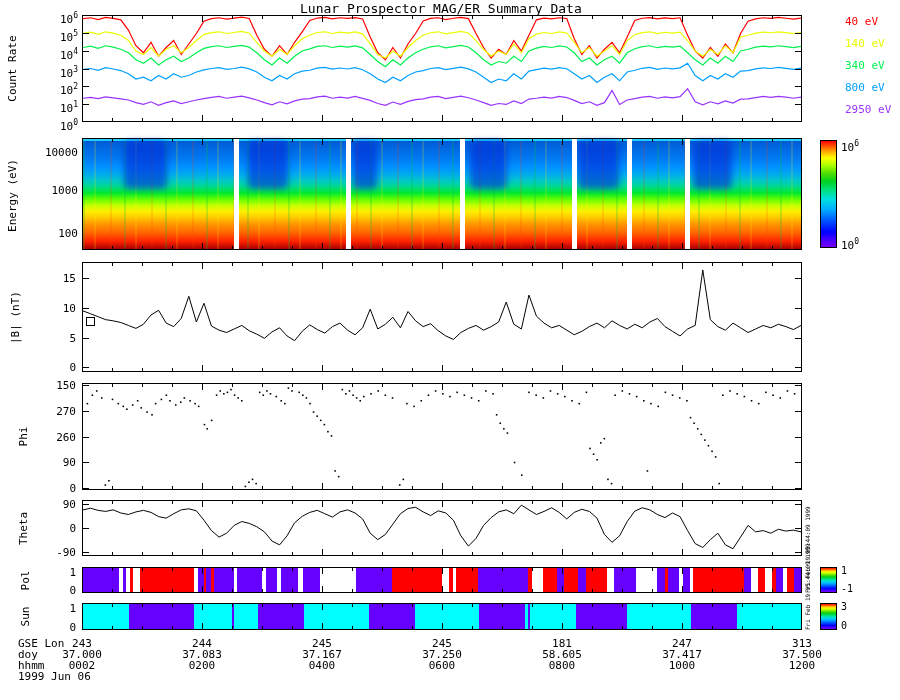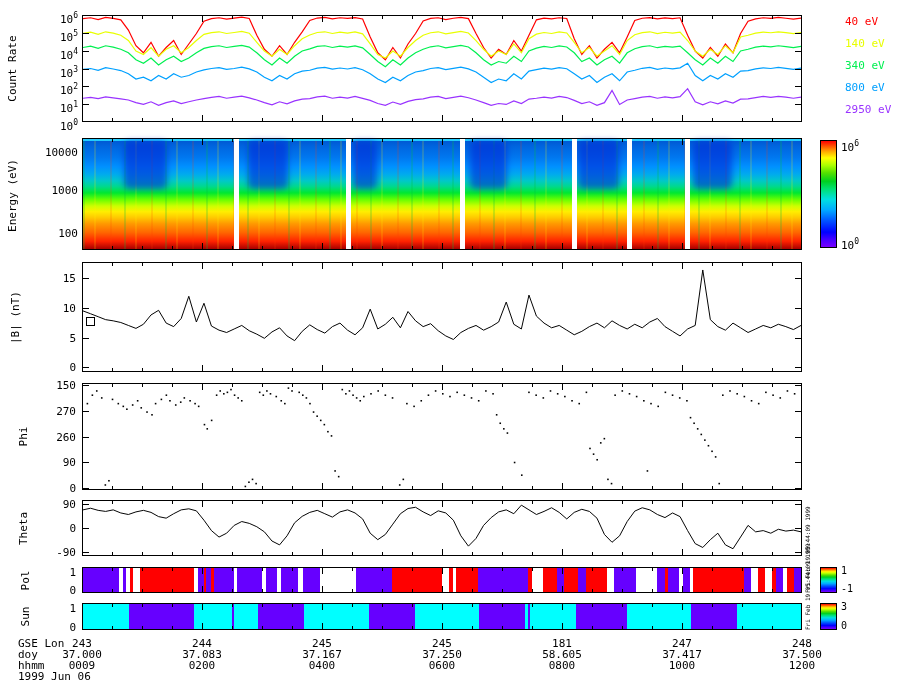--- a/index.html
+++ b/index.html
@@ -26,20 +26,21 @@
         rgba(255,240,0,0.16) 11px 13px,rgba(0,0,0,0) 13px 27px,rgba(255,60,0,0.15) 27px 29px,rgba(0,0,0,0) 29px 41px);}
   .wake{position:absolute;top:2px;height:44%;background:rgba(0,40,215,0.6);filter:blur(3px);border-radius:5px;}
   .gap{position:absolute;top:0;height:100%;width:5px;background:#ffffff;}
   .topstrip{position:absolute;left:0;top:0;width:100%;height:2px;background:#22ccff;}
   .bsym{position:absolute;width:7px;height:7px;border:1px solid #000;}
 </style>
 </head>
 <body>
 
 <div id="fig">
+  <div class="t title" style="left:300px;top:2px;">Lunar Prospector MAG/ER Summary Data</div>
 
   <div class="t rot" style="left:-28px;top:63px;width:80px;text-align:center;">Count Rate</div>
   <div class="t rot" style="left:-31px;top:190px;width:86px;text-align:center;">Energy (eV)</div>
   <div class="t rot" style="left:-15px;top:312px;width:60px;text-align:center;">|B| (nT)</div>
   <div class="t rot" style="left:8px;top:431px;width:30px;text-align:center;">Phi</div>
   <div class="t rot" style="left:-1px;top:523px;width:48px;text-align:center;">Theta</div>
   <div class="t rot" style="left:12px;top:575px;width:26px;text-align:center;">Pol</div>
   <div class="t rot" style="left:12px;top:611px;width:26px;text-align:center;">Sun</div>
 
   <div id="p1" class="panel" style="top:15px;height:107px;">
@@ -713,33 +714,33 @@
     <div class="tick" style="left: 795px; top: 503.769px; width: 6px; height: 1px;"></div>
     <div class="tick" style="left: 83px; top: 528px; width: 6px; height: 1px;"></div>
     <div class="tick" style="left: 795px; top: 528px; width: 6px; height: 1px;"></div>
     <div class="tick" style="left: 83px; top: 552.231px; width: 6px; height: 1px;"></div>
     <div class="tick" style="left: 795px; top: 552.231px; width: 6px; height: 1px;"></div>
     <div class="t" style="left: 18px; top: 638px;">GSE Lon</div>
     <div class="t" style="left: 18px; top: 649px;">doy</div>
     <div class="t" style="left: 18px; top: 660px;">hhmm</div>
     <div class="t" style="left: 52px; top: 638px; width: 60px; text-align: center;">243</div>
     <div class="t" style="left: 52px; top: 649px; width: 60px; text-align: center;">37.000</div>
-    <div class="t" style="left: 52px; top: 660px; width: 60px; text-align: center;">0009</div>
+    <div class="t" style="left: 52px; top: 660px; width: 60px; text-align: center;">0002</div>
     <div class="t" style="left: 172px; top: 638px; width: 60px; text-align: center;">244</div>
     <div class="t" style="left: 172px; top: 649px; width: 60px; text-align: center;">37.083</div>
     <div class="t" style="left: 172px; top: 660px; width: 60px; text-align: center;">0200</div>
     <div class="t" style="left: 292px; top: 638px; width: 60px; text-align: center;">245</div>
     <div class="t" style="left: 292px; top: 649px; width: 60px; text-align: center;">37.167</div>
     <div class="t" style="left: 292px; top: 660px; width: 60px; text-align: center;">0400</div>
     <div class="t" style="left: 412px; top: 638px; width: 60px; text-align: center;">245</div>
     <div class="t" style="left: 412px; top: 649px; width: 60px; text-align: center;">37.250</div>
     <div class="t" style="left: 412px; top: 660px; width: 60px; text-align: center;">0600</div>
     <div class="t" style="left: 532px; top: 638px; width: 60px; text-align: center;">181</div>
     <div class="t" style="left: 532px; top: 649px; width: 60px; text-align: center;">58.605</div>
     <div class="t" style="left: 532px; top: 660px; width: 60px; text-align: center;">0800</div>
     <div class="t" style="left: 652px; top: 638px; width: 60px; text-align: center;">247</div>
     <div class="t" style="left: 652px; top: 649px; width: 60px; text-align: center;">37.417</div>
     <div class="t" style="left: 652px; top: 660px; width: 60px; text-align: center;">1000</div>
-    <div class="t" style="left: 772px; top: 638px; width: 60px; text-align: center;">248</div>
+    <div class="t" style="left: 772px; top: 638px; width: 60px; text-align: center;">313</div>
     <div class="t" style="left: 772px; top: 649px; width: 60px; text-align: center;">37.500</div>
     <div class="t" style="left: 772px; top: 660px; width: 60px; text-align: center;">1200</div>
     <div class="t" style="left: 18px; top: 671px;">1999 Jun 06</div>
   </div>
 
 </body></html>

